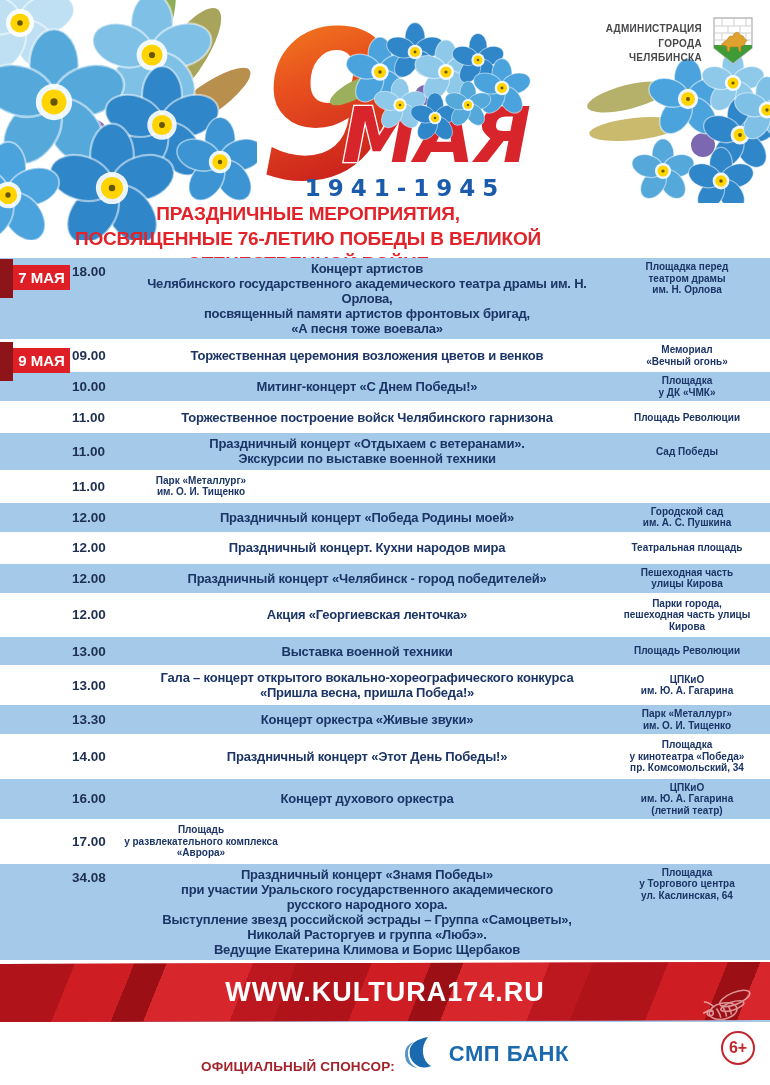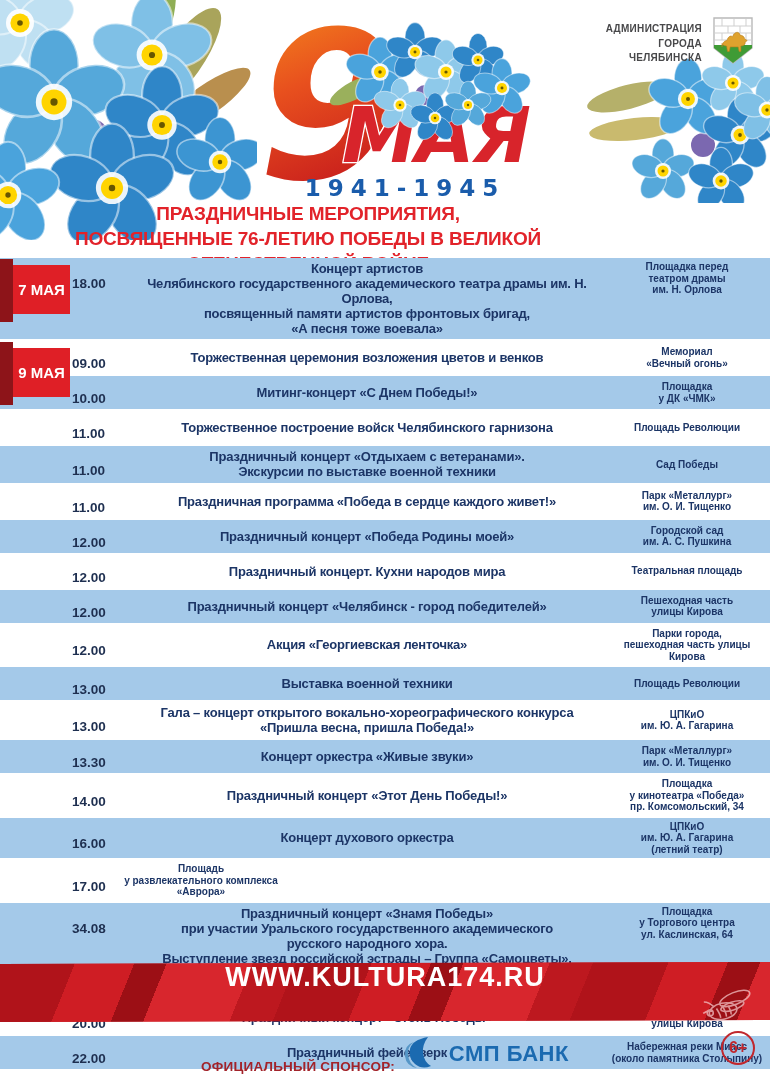--- a/index.html
+++ b/index.html
@@ -24,41 +24,41 @@
     color:#e2232a; font-weight:800; font-size:19px; line-height:25px; letter-spacing:-0.2px; }
 
   
   .schedule { position:absolute; top:258px; left:0; width:770px; }
   .row { display:flex; align-items:center; min-height:28px; padding:3px 0;
     margin-bottom:2px; background:#ffffff; }
   .row.blue { background:#a4c9e9; }
   .row.tall { align-items:flex-start; }
   .cell-date { width:72px; flex:0 0 72px; position:relative; align-self:stretch; }
   .date-badge { position:absolute; left:13px; top:4px; width:57px; background:#df1f26;
-    color:#fff; font-weight:800; font-size:15px; text-align:center; padding:16px 0; }
+    color:#fff; font-weight:800; font-size:15px; text-align:center; padding:4px 0; }
   .date-badge::before { content:""; position:absolute; left:-13px; top:-6px;
     width:13px; height:calc(100% + 14px); background:#8d1419; }
   .cell-time { width:52px; flex:0 0 52px; font-weight:bold; font-size:13.5px;
-    color:#1e2f50;margin-top:12px; }
+    color:#1e2f50; }
   .row.tall .cell-time { padding-top:3px; }
   .cell-event { flex:1 1 auto; text-align:center; font-weight:bold; font-size:13px;
     line-height:1.16; color:#1c3566; white-space:pre-line; letter-spacing:-0.2px;
     padding:0 6px; }
   .cell-loc { width:160px; flex:0 0 160px; text-align:center; font-weight:bold;
     font-size:10px; line-height:1.15; color:#1c3566; white-space:pre-line;
     padding-right:6px; }
 
   
   .banner { position:absolute; top:962px; left:0; width:770px; height:60px;
     background:#c4161d;
     background-image:repeating-linear-gradient(112deg,
       #b0131a 0 70px, #cf1d24 70px 125px, #9c0f15 125px 155px,
       #d8262d 155px 235px, #bd181f 235px 275px);
     clip-path:polygon(0 2px, 100% 0, 100% calc(100% - 2px), 0 100%);
-    display:flex; justify-content:center; }
+    display:flex; align-items:center; justify-content:center; }
   .banner-url { color:#ffffff; font-weight:800; font-size:27px; letter-spacing:1px; }
   .bee { position:absolute; right:6px; bottom:0; opacity:.75; }
 
   
   .footer { position:absolute; top:1024px; left:0; width:770px; height:61px; }
   .sponsor-line { position:absolute; top:9px; left:0; width:770px; height:42px;
     display:flex; align-items:center; justify-content:center; gap:9px; }
   .sponsor-label { color:#a2232a; font-weight:800; font-size:13.5px; letter-spacing:.2px;margin-top:24px; }
   .sponsor-name { color:#1b6ab0; font-weight:800; font-size:22px; letter-spacing:.5px; }
   .age-badge { position:absolute; top:7px; right:15px; width:34px; height:34px;
@@ -226,21 +226,20 @@
       <div class="cell-event">Праздничный концерт «Отдыхаем с ветеранами».
 Экскурсии по выставке военной техники</div>
       <div class="cell-loc">Сад Победы</div>
     </div>
 
     <div class="row">
       <div class="cell-date">
         
       </div>
       <div class="cell-time">11.00</div>
-      <div class="cell-event">Праздничная программа «Победа в сердце каждого живет!»</div>
       <div class="cell-loc">Парк «Металлург»
 им. О. И. Тищенко</div>
     </div>
 
     <div class="row blue">
       <div class="cell-date">
         
       </div>
       <div class="cell-time">12.00</div>
       <div class="cell-event">Праздничный концерт «Победа Родины моей»</div>

